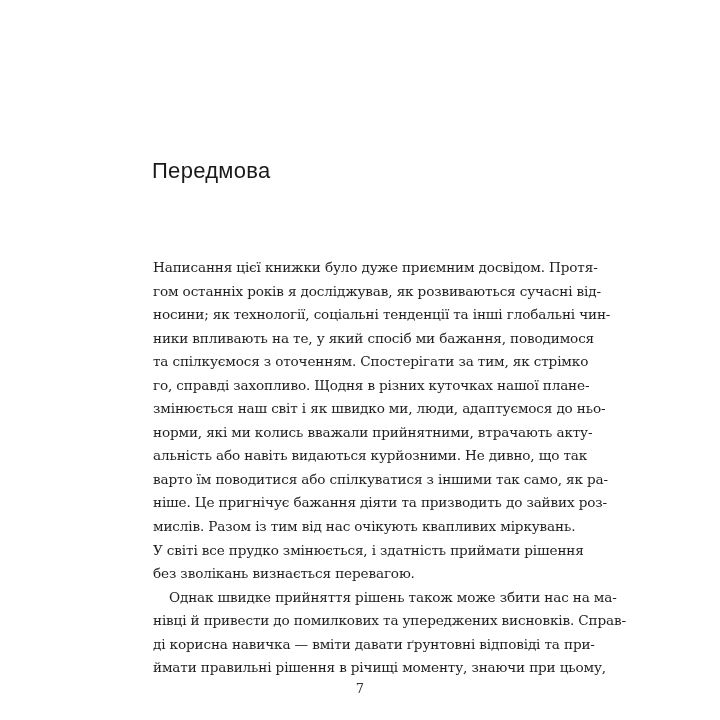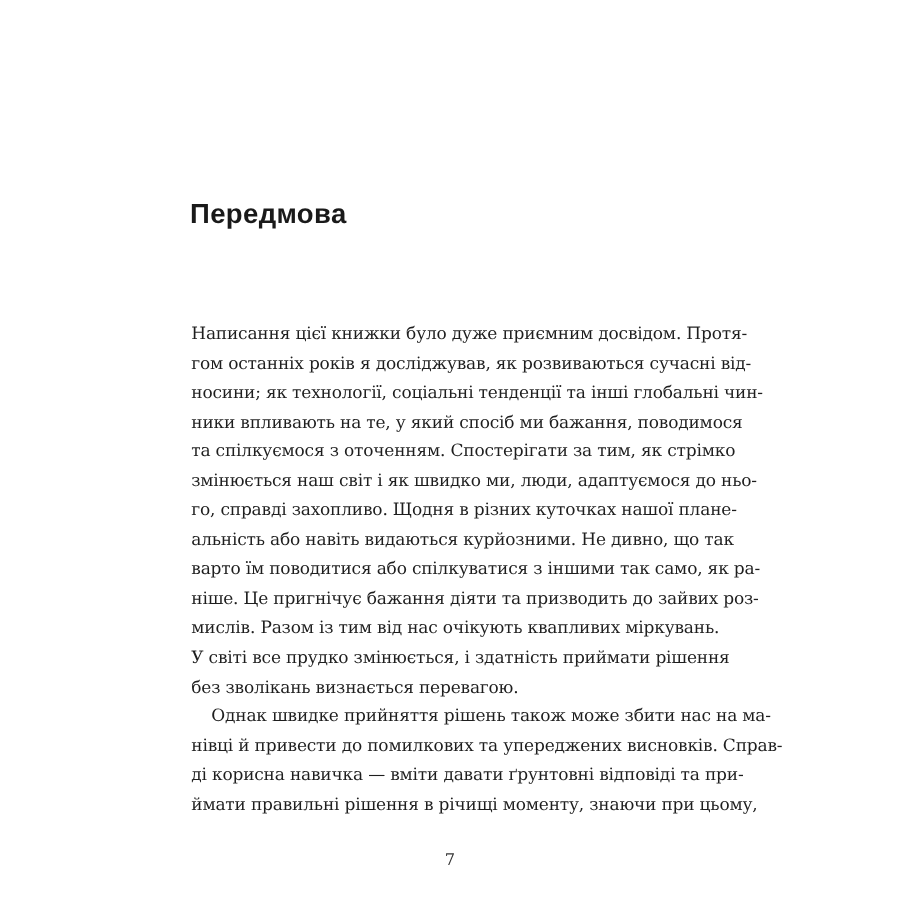--- a/index.html
+++ b/index.html
@@ -20,21 +20,21 @@
     background: #ffffff;
   }
   .heading {
     position: absolute;
     left: 152px;
     top: 158px;
     font-family: "Liberation Sans", "DejaVu Sans", sans-serif;
     font-size: 22px;
     color: #1a1a1a;
     letter-spacing: 0.3px;
-    font-weight: bold;
+    font-weight: normal;
     margin: 0;
   }
   .body-text {
     position: absolute;
     left: 153px;
     top: 256px;
     width: 415px;
     font-family: "DejaVu Serif", "Liberation Serif", serif;
     font-size: 13.6px;
     color: #1e1e1e;
@@ -72,22 +72,23 @@
 <div class="page">
   <h1 class="heading">Передмова</h1>
 
   <div class="body-text">
     <div>
       <span class="line">Написання цієї книжки було дуже приємним досвідом. Протя-</span>
       <span class="line">гом останніх років я досліджував, як розвиваються сучасні від-</span>
       <span class="line">носини; як технології, соціальні тенденції та інші глобальні чин-</span>
       <span class="line">ники впливають на те, у який спосіб ми бажання, поводимося</span>
       <span class="line">та спілкуємося з оточенням. Спостерігати за тим, як стрімко</span>
+      <span class="line">го, справді захопливо. Щодня в різних куточках нашої плане-</span>
       <span class="line">змінюється наш світ і як швидко ми, люди, адаптуємося до ньо-</span>
-      <span class="line">го, справді захопливо. Щодня в різних куточках нашої плане-</span>
+      <span class="line">норми, які ми колись вважали прийнятними, втрачають акту-</span>
       <span class="line">альність або навіть видаються курйозними. Не дивно, що так</span>
       <span class="line">варто їм поводитися або спілкуватися з іншими так само, як ра-</span>
       <span class="line">ніше. Це пригнічує бажання діяти та призводить до зайвих роз-</span>
       <span class="line">мислів. Разом із тим від нас очікують квапливих міркувань.</span>
       <span class="line">У світі все прудко змінюється, і здатність приймати рішення</span>
       <span class="line last">без зволікань визнається перевагою.</span>
     </div>
     <div>
       <span class="line indent">Однак швидке прийняття рішень також може збити нас на ма-</span>
       <span class="line">нівці й привести до помилкових та упереджених висновків. Справ-</span>

